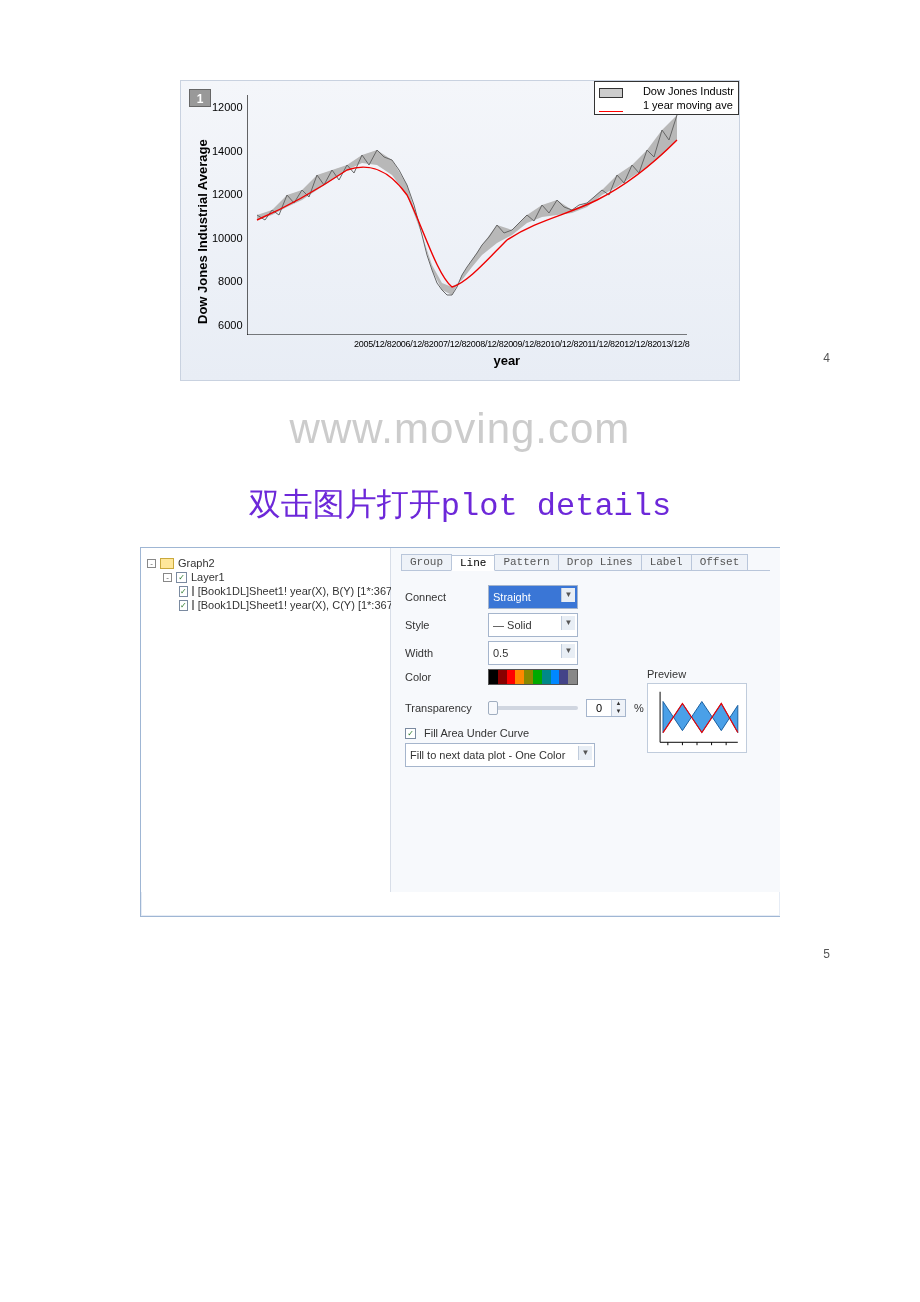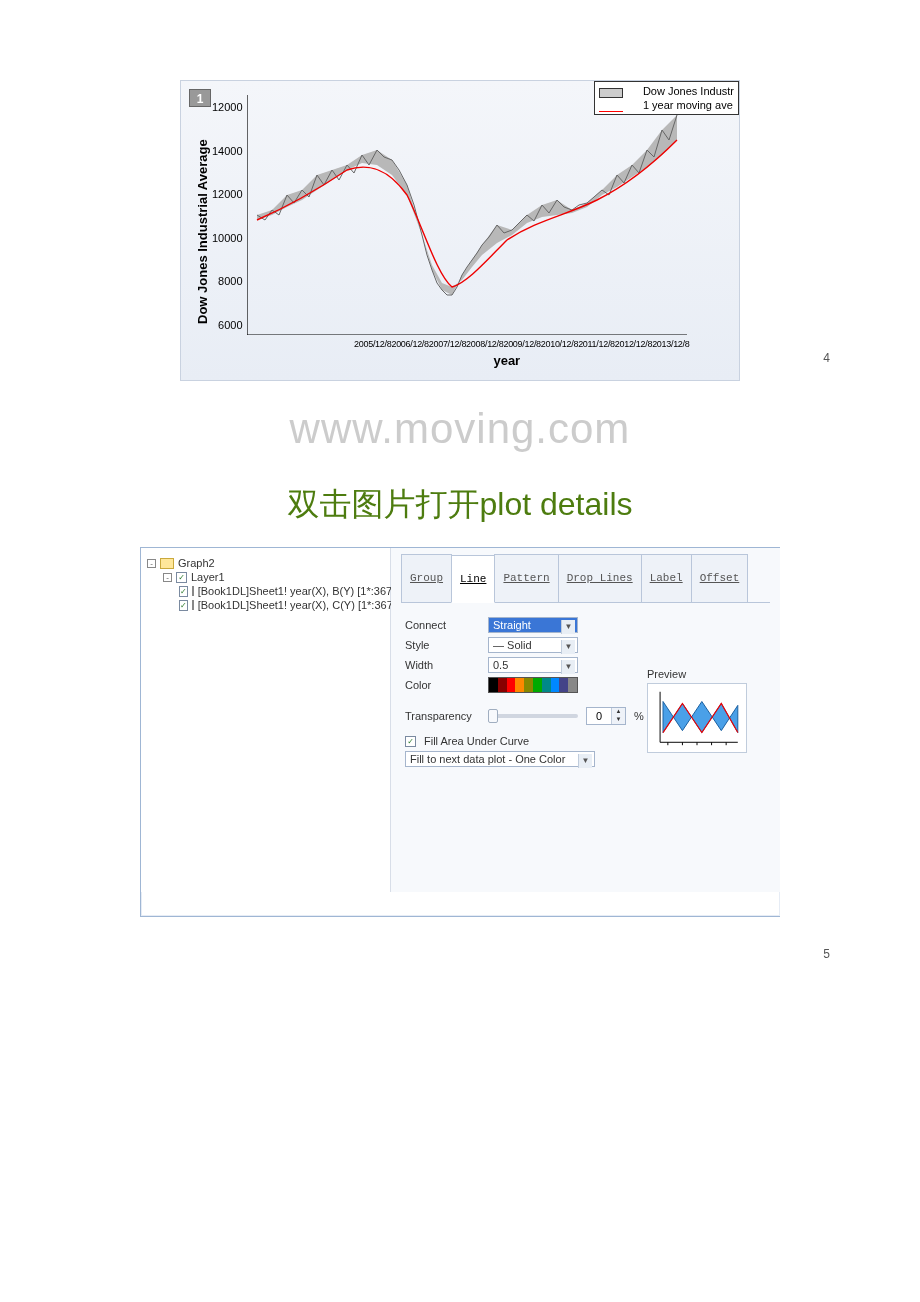--- a/index.html
+++ b/index.html
@@ -97,23 +97,23 @@
   .page-num {
     text-align: right;
     font-size: 12px;
     color: #555;
     padding-right: 40px;
     margin-top: -40px;
   }
   .caption-title {
     text-align: center;
     font-size: 32px;
-    color: #4d7c0f;
+    color: #6d28d9;
     margin-top: 30px;
-    font-family: Liberation Sans, sans-serif;
+    font-family: Liberation Mono, monospace;
   }
 
   
   .dialog {
     margin: 20px auto 0;
     width: 640px;
     height: 370px;
     background: #fff;
     border: 1px solid #9fb6d4;
     border-right: none;
@@ -167,47 +167,46 @@
     color: #333;
     background: #f7f9fc;
   }
   .tabs {
     display: flex;
     font-family: "Courier New", monospace;
     font-size: 11px;
     border-bottom: 1px solid #b9c6da;
   }
   .tab {
-    padding: 17px 8px;
+    padding: 1px 8px;
     background: #eef2f8;
     border: 1px solid #b9c6da;
     border-bottom: none;
     margin-right: -1px;
     color: #555;
-    text-decoration: underline;
   }
   .tab.active {
     background: #fff;
     border-bottom: 1px solid #fff;
     position: relative;
     top: 1px;
     color: #000;
   }
   .form { padding: 10px 4px; }
   .form-row {
     display: flex;
     align-items: center;
     gap: 8px;
     margin: 4px 0;
   }
   .form-row label { width: 75px; }
   .select {
     border: 1px solid #a5b5cc;
     background: #fff;
-    height: 16px;
+    height: 24px;
     font-size: 11px;
     padding: 0 18px 0 4px;
     position: relative;
     display: inline-flex;
     align-items: center;
     min-width: 90px;
   }
   .select .arrow {
     position: absolute; right: 2px; top: 2px;
     width: 14px; height: 14px;

